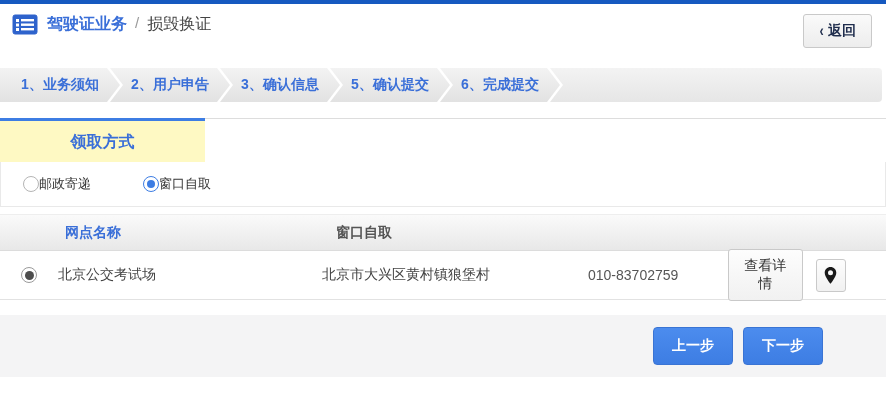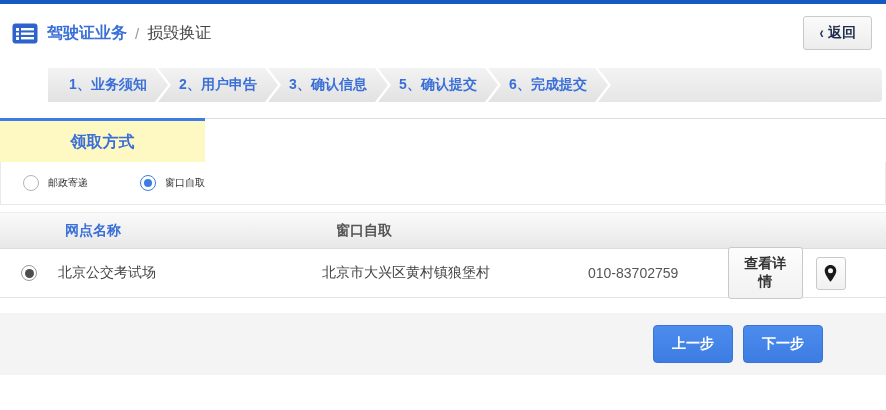--- a/index.html
+++ b/index.html
@@ -7,35 +7,35 @@
   body {
     font-family: "Liberation Sans", "DejaVu Sans", sans-serif;
     width: 886px; height: 410px; overflow: hidden;
   }
   .page { width: 886px; height: 410px; background: #fff; position: relative; }
 
   
   .top-accent { height: 4px; background: var(--top-border-blue, #1659c0); }
 
   
-  .header { height: 58px; display: flex; align-items: center; padding: 0 14px 0 12px; position: relative; }
+  .header { height: 58px; display: flex; align-items: flex-start; padding: 10px 14px 0 12px; position: relative; }
   .hicon { display: inline-flex; margin-right: 9px; }
   .title-primary { color: var(--link-blue, #3a6fd8); font-size: 16px; font-weight: bold; }
   .title-sep { color: #999; font-size: 15px; margin: 0 8px; }
   .title-secondary { color: #444; font-size: 16px; }
   .back-btn {
     margin-left: auto; display: inline-flex; align-items: center; gap: 4px;
     background: linear-gradient(#fafafa, #ededed); border: 1px solid #c9c9c9;
     border-radius: 3px; padding: 7px 15px; font-size: 14px; font-weight: bold;
     color: #1f2d4d; cursor: pointer; font-family: inherit;
   }
   .back-btn .chev { font-size: 16px; font-weight: bold; line-height: 1; transform: scaleX(.8); }
 
   
-  .steps { display: flex; height: 34px; margin-top: 6px; padding-left: 48px; }
+  .steps { display: flex; height: 34px; margin-top: 6px; }
   .step {
     flex: 0 0 120px; display: flex; align-items: center; justify-content: center;
     font-size: 14px; font-weight: bold; color: var(--link-blue, #3a6fd8);
     background: linear-gradient(#f3f3f3, #e2e2e2);
     clip-path: polygon(0 0, calc(100% - 13px) 0, 100% 50%, calc(100% - 13px) 100%, 0 100%, 13px 50%);
     margin-right: -10px; cursor: pointer;
   }
   .step.first { clip-path: polygon(0 0, calc(100% - 13px) 0, 100% 50%, calc(100% - 13px) 100%, 0 100%); }
   .step.active { background: linear-gradient(#5591f0, var(--primary-blue, #3d7de3)); color: #fff; z-index: 2; }
   .step-filler {
@@ -57,39 +57,39 @@
   .option-box { border: 1px solid #e9e9e9; border-top: none; padding: 13px 22px; display: flex; align-items: center; }
   .opt { display: inline-flex; align-items: center; cursor: pointer; margin-right: 52px; }
   .radio {
     width: 16px; height: 16px; border-radius: 50%; border: 1px solid #b5b5b5;
     background: #fff; display: inline-flex; align-items: center; justify-content: center; flex: 0 0 16px;
   }
   .radio.checked-blue { border-color: var(--primary-blue, #3d7de3); }
   .radio.checked-blue::after { content: ""; width: 8px; height: 8px; border-radius: 50%; background: var(--primary-blue, #3d7de3); }
   .radio.checked-gray { border-color: #9a9a9a; }
   .radio.checked-gray::after { content: ""; width: 9px; height: 9px; border-radius: 50%; background: #4d4d4d; }
-  .opt-label { font-size: 10px; color: #333; margin-left: 9px; }
+  .opt-label { font-size: 13px; color: #333; }
 
   
   .tbl { width: 100%; }
   .thead {
     display: flex; align-items: center; height: 37px; margin-top: 7px;
     background: linear-gradient(#fafafa, #e8e8e8);
     border-top: 1px solid #eee; border-bottom: 1px solid #dcdcdc;
     color: var(--link-blue, #3a6fd8); font-size: 14px; font-weight: bold; gap: 7px;
   }
   .trow { display: flex; align-items: center; height: 49px; background: #fff; border-bottom: 1px solid #e2e2e2; font-size: 14px; color: #444; }
   .col-radio { width: 58px; padding-left: 21px; display: flex; align-items: center; }
   .col-name { width: 264px; }
   .col-addr { width: 266px; }
   .col-phone { width: 140px; color: #555; }
   .col-actions { flex: 1; display: flex; justify-content: flex-end; align-items: center; gap: 13px; padding-right: 40px; }
   .btn-detail {
     background: linear-gradient(#fdfdfd, #f1f1f1); border: 1px solid #c9c9c9; border-radius: 3px;
-    padding: 7px 13px; font-size: 14px; font-weight: bold; color: #333; cursor: pointer; font-family: inherit;
+    padding: 7px 13px; font-size: 14px; font-weight: normal; color: #333; cursor: pointer; font-family: inherit;
   }
   .btn-pin {
     background: linear-gradient(#fdfdfd, #f1f1f1); border: 1px solid #c9c9c9; border-radius: 3px;
     width: 36px; height: 33px; display: inline-flex; align-items: center; justify-content: center; cursor: pointer;
   }
 
   
   .footer {
     margin-top: 15px; background: #f4f4f5; height: 62px;
     display: flex; align-items: center; justify-content: flex-end; gap: 10px; padding-right: 63px;

